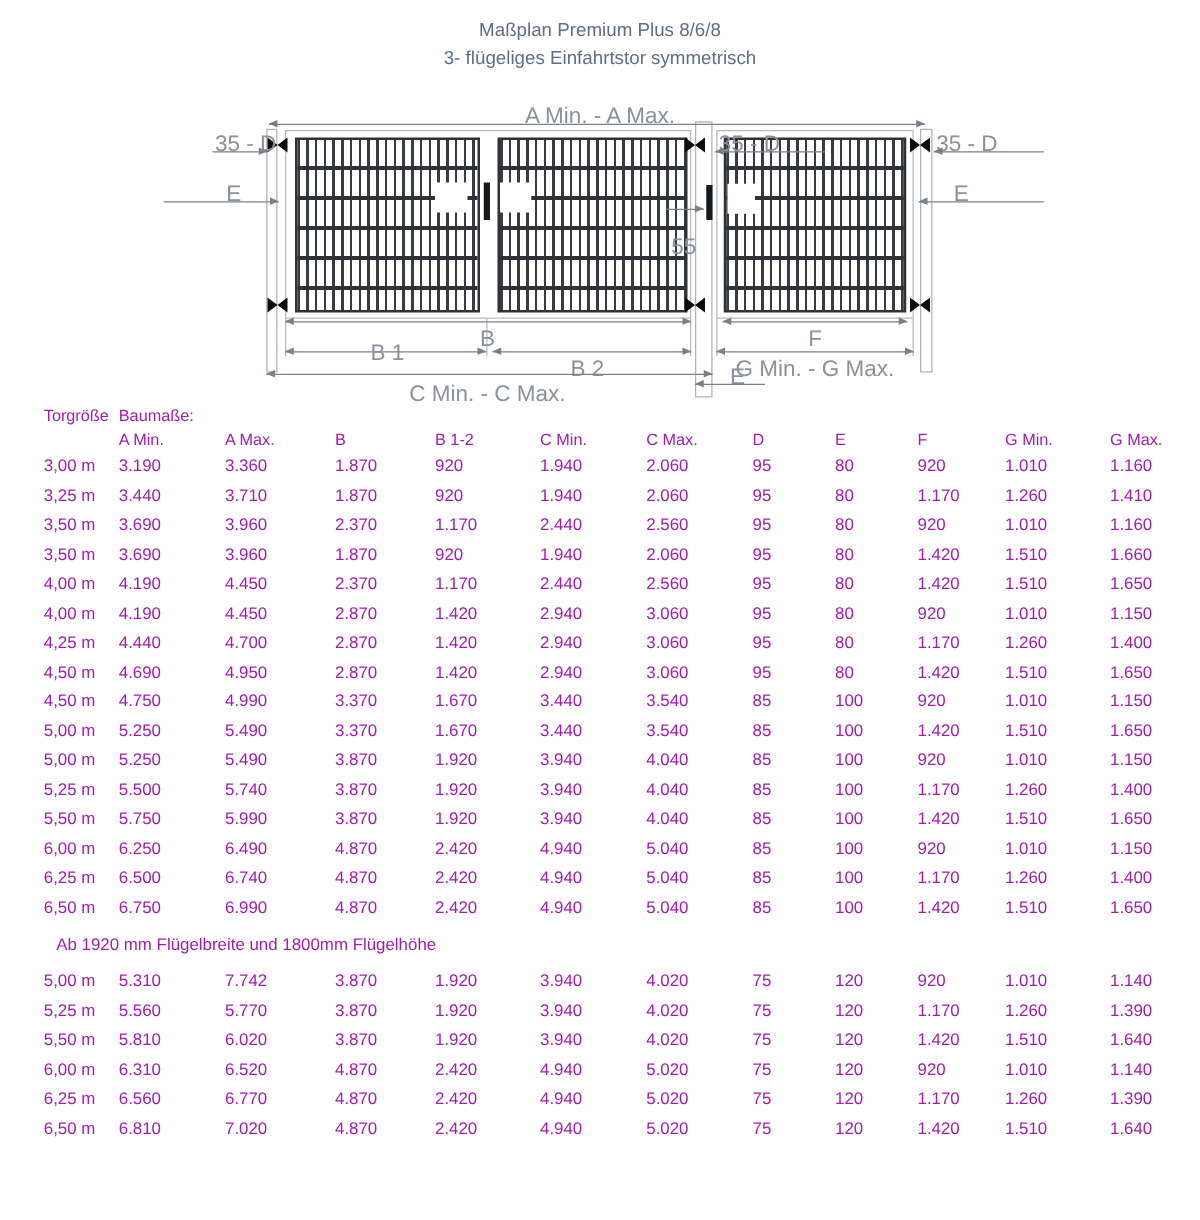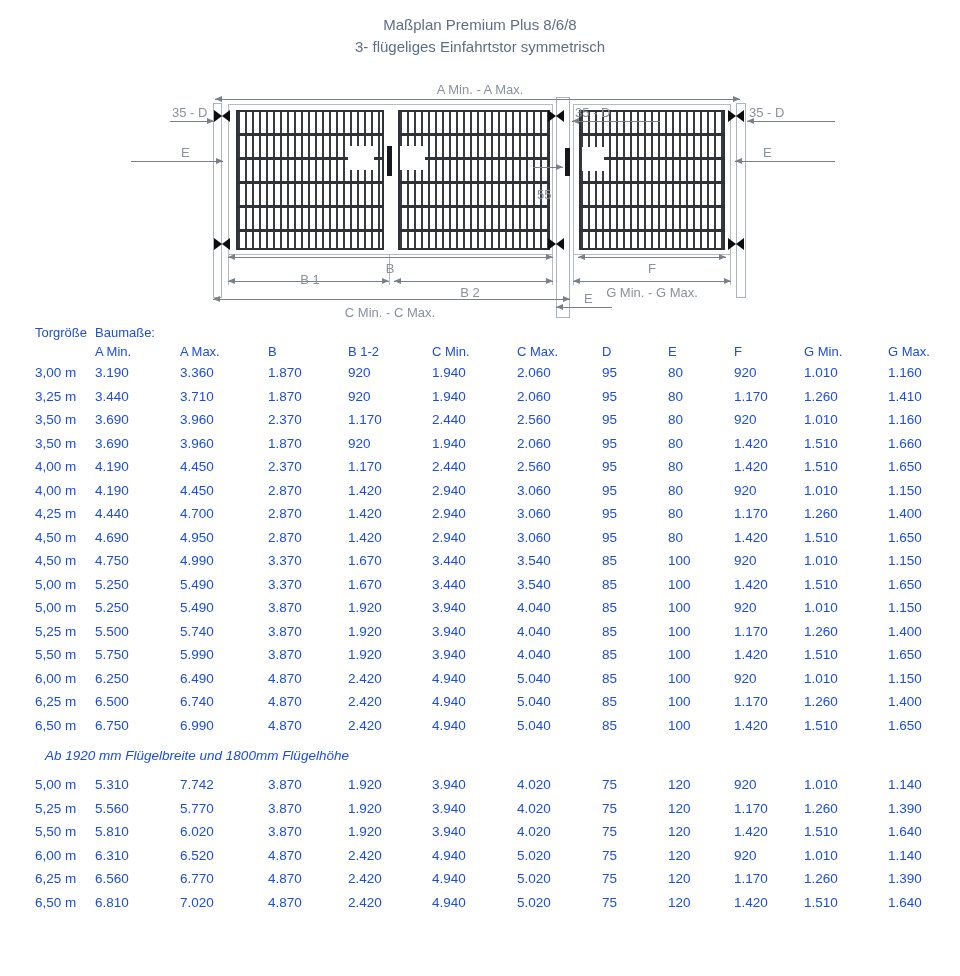--- a/index.html
+++ b/index.html
@@ -12,44 +12,44 @@
   .title1{top:16px;}
   .title2{top:38px;}
 
   
   .diagram{position:absolute;left:0;top:0;width:960px;height:325px;}
   .dline{position:absolute;height:1px;background:#7a808a;}
   .dline.al::before{content:"";position:absolute;left:0;top:-3px;width:0;height:0;
     border-top:3px solid transparent;border-bottom:3px solid transparent;border-right:7px solid #7a808a;}
   .dline.ar::after{content:"";position:absolute;right:0;top:-3px;width:0;height:0;
     border-top:3px solid transparent;border-bottom:3px solid transparent;border-left:7px solid #7a808a;}
-  .dlabel{position:absolute;font-size:13px;color:#8a919d;white-space:nowrap;}
+  .dlabel{position:absolute;font-size:18px;color:#8a919d;white-space:nowrap;}
   .center{text-align:center;}
   .post{position:absolute;border:1px solid #aeb3ba;background:#ffffff;box-sizing:border-box;}
   .gframe{position:absolute;border:1px solid #b6bac1;box-sizing:border-box;}
   .panel{position:absolute;border:2px solid #2e3136;box-sizing:border-box;background-color:#ffffff;
     background-image:
       repeating-linear-gradient(to bottom,transparent 0,transparent 21px,#2e3136 21px,#2e3136 24px),
       repeating-linear-gradient(to right,#383b41 0,#383b41 2px,transparent 2px,transparent 7px);}
   .notch{position:absolute;background:#ffffff;}
   .lockbar{position:absolute;background:#17181b;}
   .wline{position:absolute;width:1px;background:#b6bac1;}
   .hinge{position:absolute;width:16px;height:12px;}
   .hinge::before{content:"";position:absolute;left:0;top:0;width:0;height:0;
     border-top:6px solid transparent;border-bottom:6px solid transparent;border-left:8px solid #0c0d0f;}
   .hinge::after{content:"";position:absolute;right:0;top:0;width:0;height:0;
     border-top:6px solid transparent;border-bottom:6px solid transparent;border-right:8px solid #0c0d0f;}
 
   
   table.dims{position:absolute;top:322px;left:35px;border-collapse:collapse;table-layout:fixed;
-    font-size:13.5px;color:#1d4ed8;}
+    font-size:13.5px;color:#a21caf;}
   table.dims th{font-weight:normal;text-align:left;font-size:13px;height:19px;padding:0;white-space:nowrap;}
   table.dims thead tr.grouphead th{height:20px;}
   table.dims td{text-align:left;height:23.5px;padding:0;white-space:nowrap;}
-  table.dims .note-row td{height:36px;vertical-align:middle;padding-left:10px;font-style:italic;}
+  table.dims .note-row td{height:36px;vertical-align:middle;padding-left:10px;}
 </style>
 </head>
 <body>
 
 <div class="title1">Maßplan Premium Plus 8/6/8</div>
 <div class="title2">3- flügeliges Einfahrtstor symmetrisch</div>
 
 <div class="diagram">
 
   <div class="post" style="left:213px;top:103px;width:9px;height:195px;"></div>

